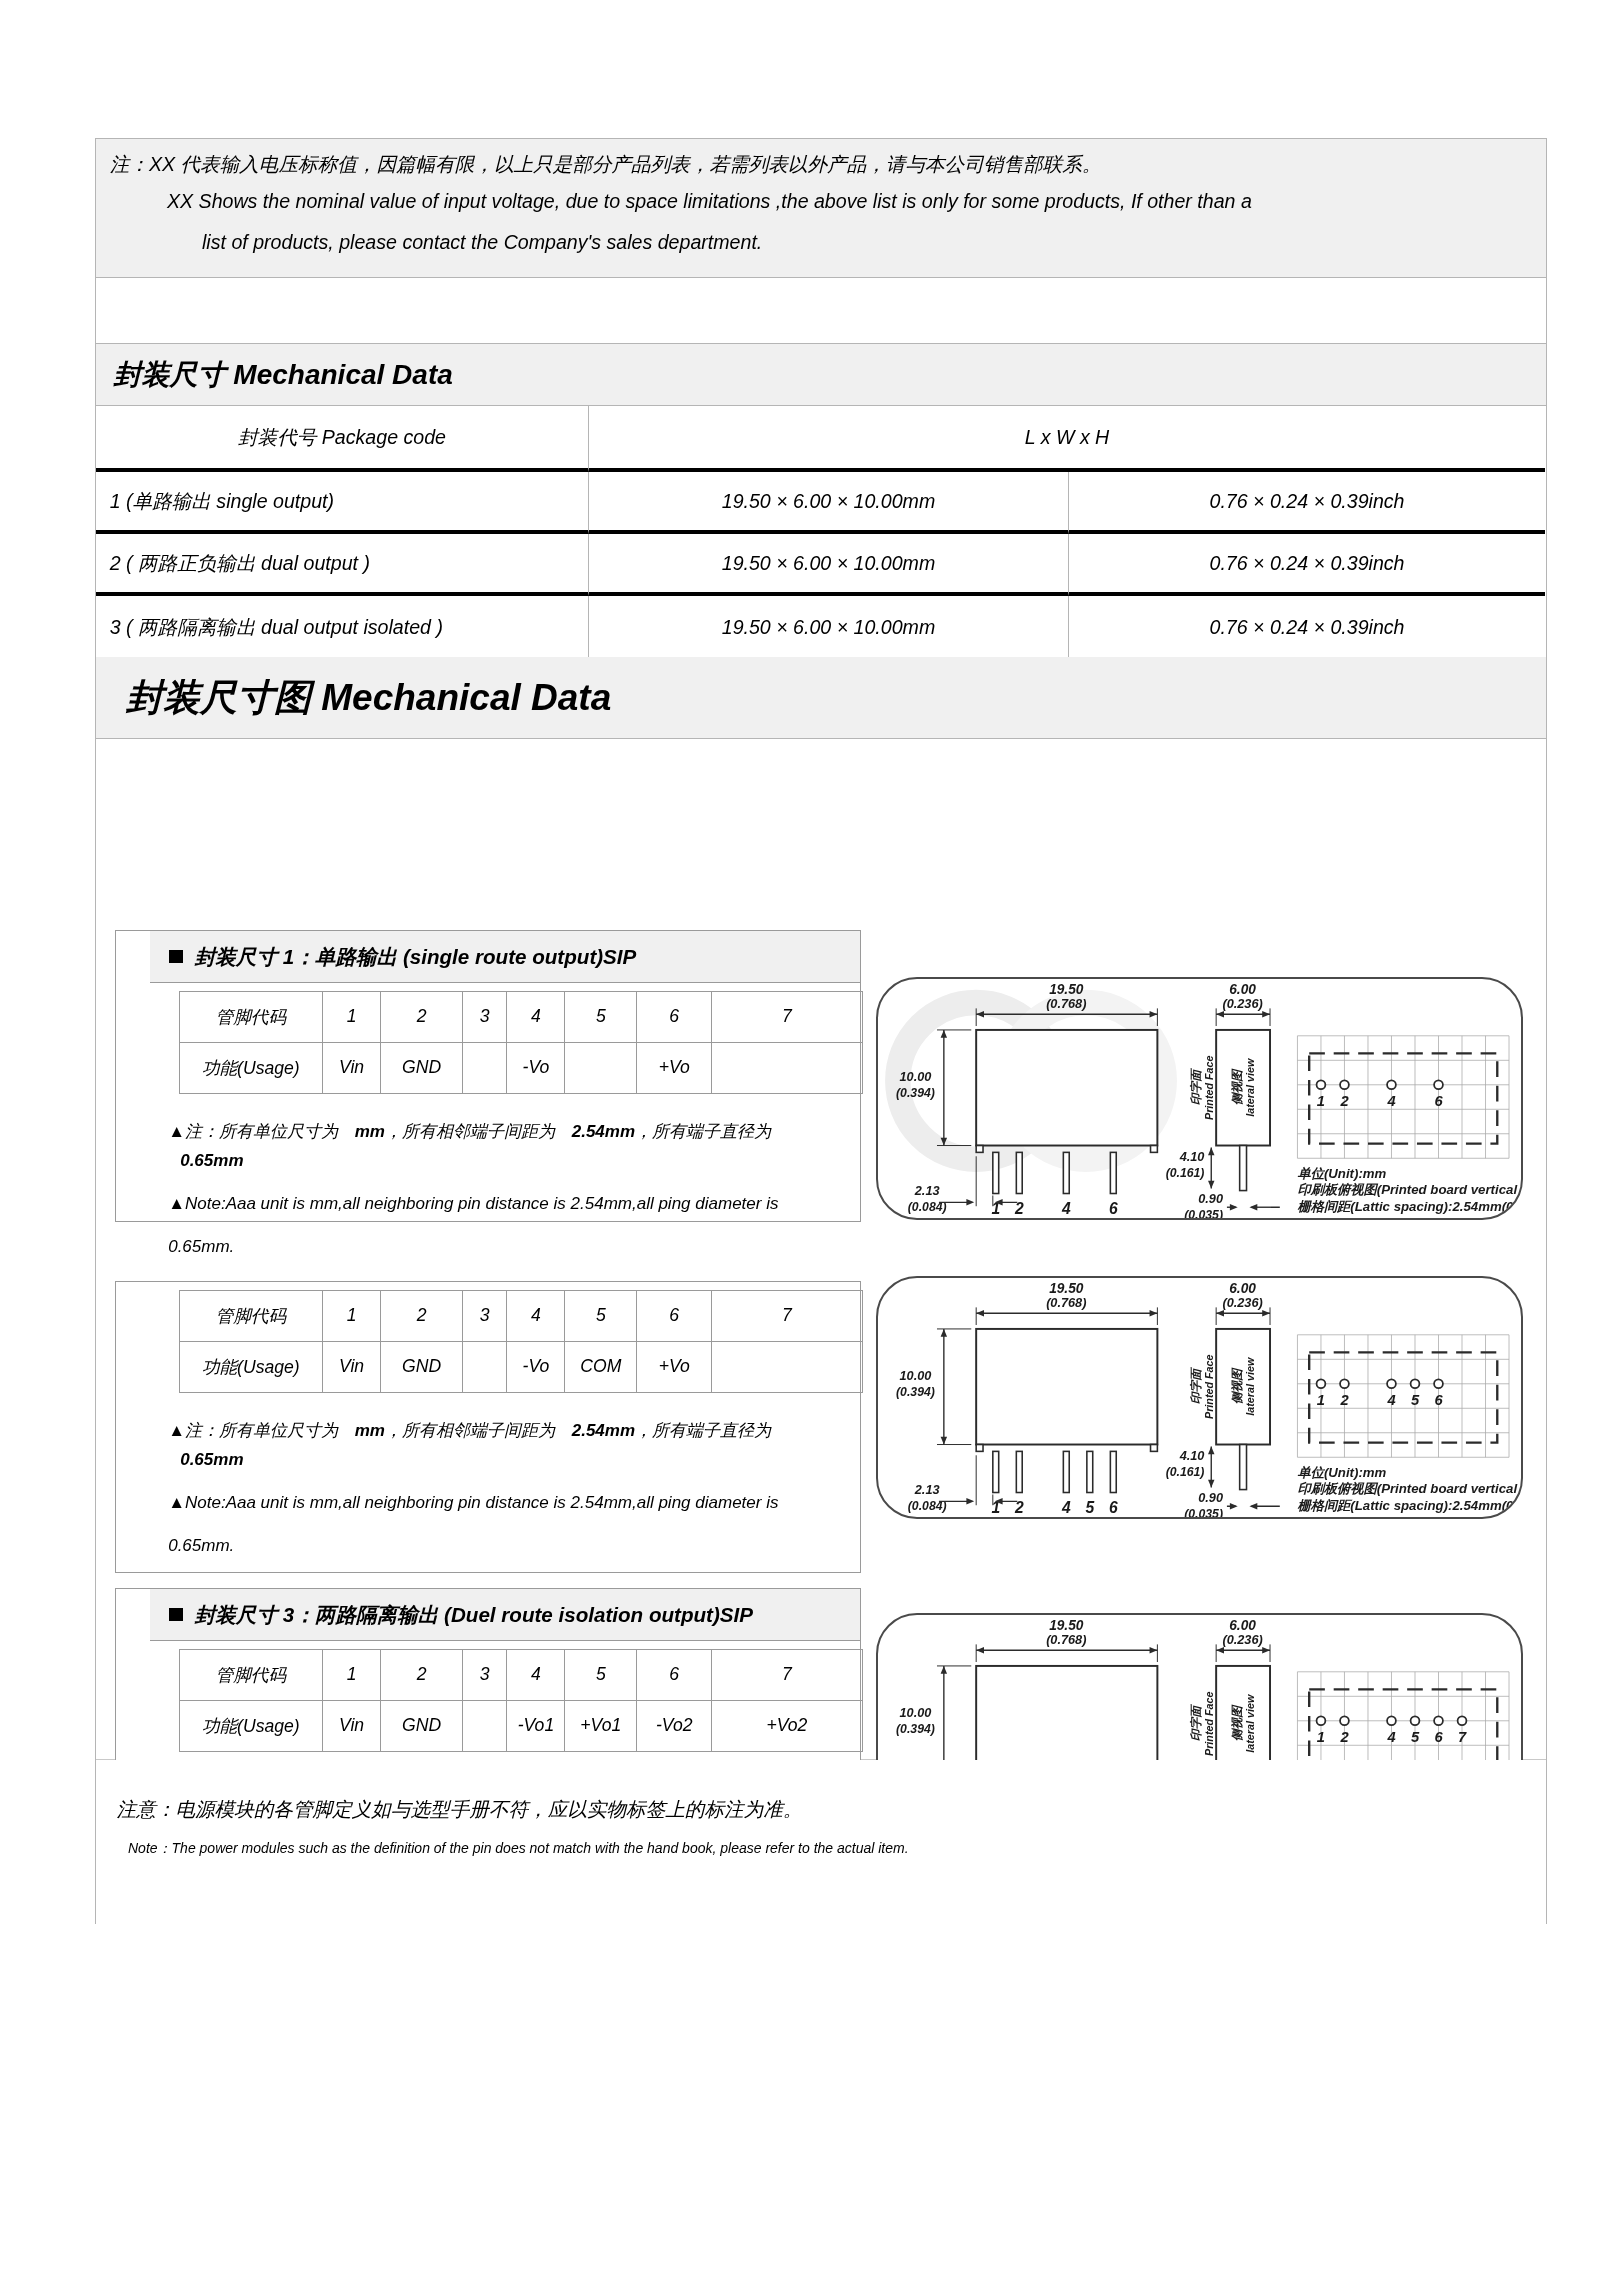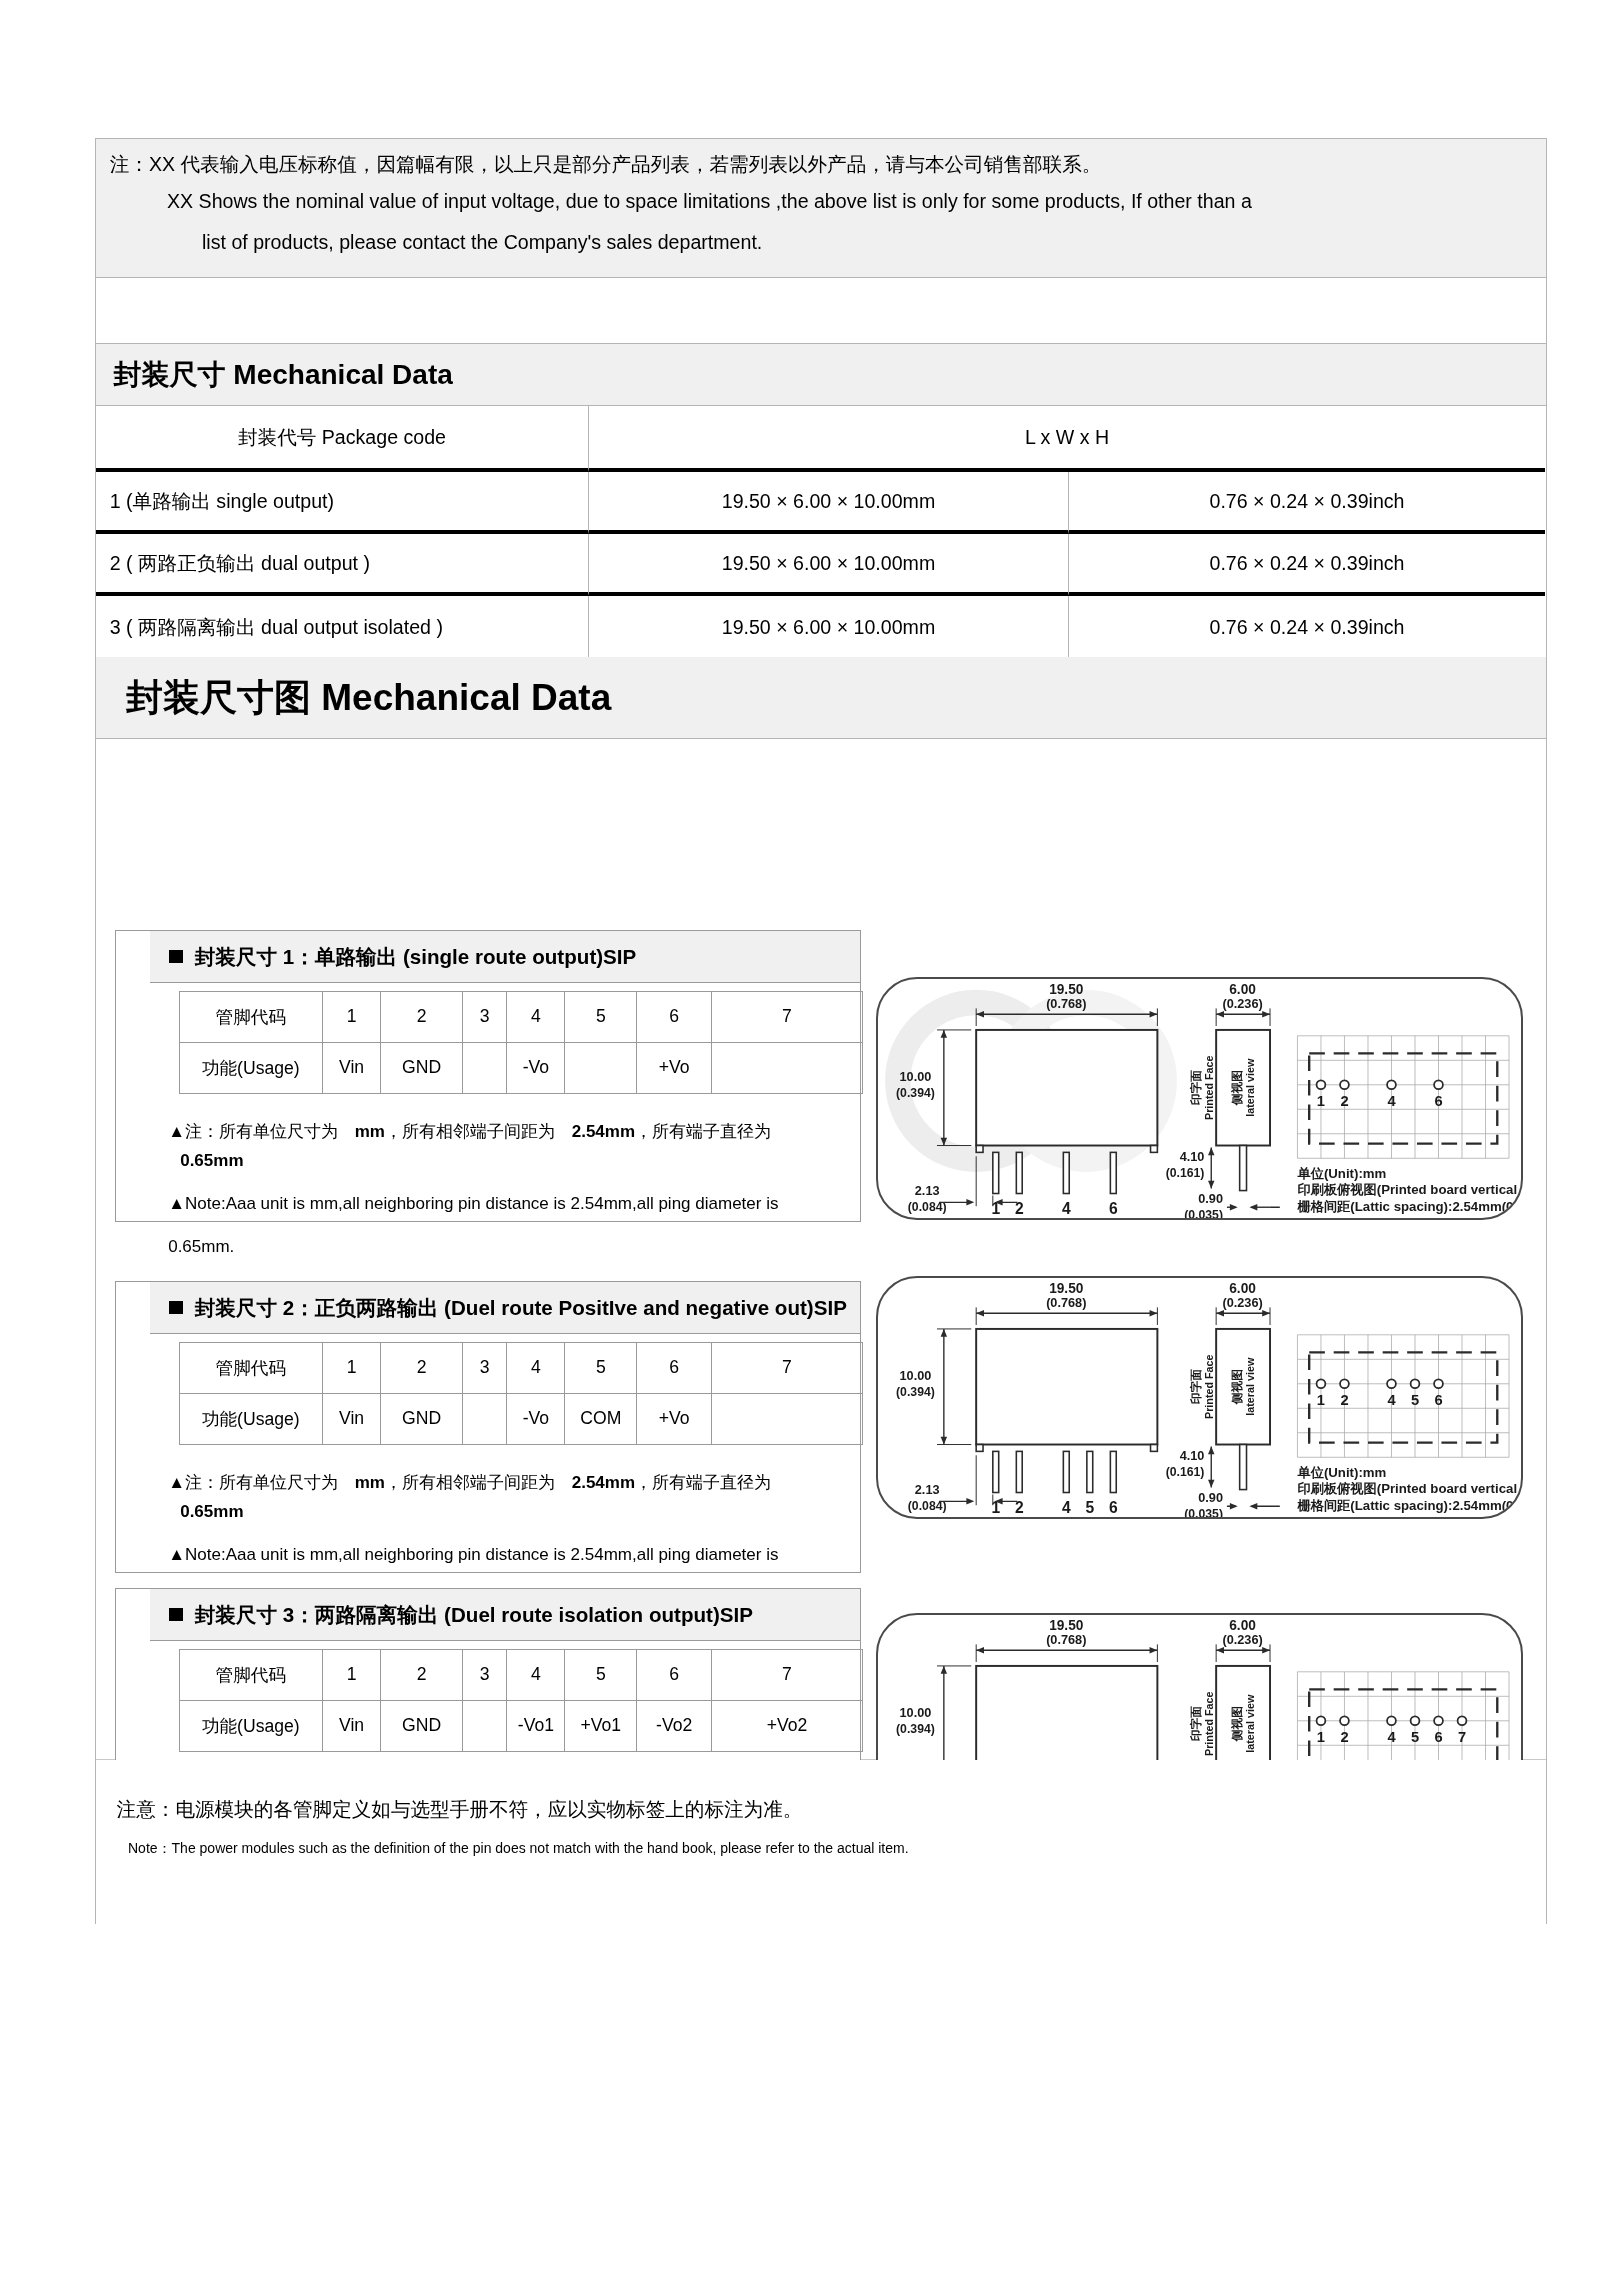--- a/index.html
+++ b/index.html
@@ -1,19 +1,19 @@
 <!DOCTYPE html>
 <html><head>
 <meta charset="utf-8">
 <style>
   html,body{margin:0;padding:0;background:#ffffff;}
   .page{position:relative;width:1621px;height:2293px;background:#fff;
         font-family:"Liberation Sans",sans-serif;color:#000;overflow:hidden;}
   .container{position:absolute;left:95px;top:138px;width:1452px;height:1786px;
-             border:1px solid #b5b5b5;background:#fff;box-sizing:border-box;}
+             border:1px solid #b5b5b5;background:#fff;box-sizing:border-box;font-style:italic;}
   .row{position:absolute;left:0;width:100%;box-sizing:border-box;}
   .band{background:#f0f0f0;border-bottom:1px solid #b5b5b5;}
   
   .top-note{top:0;height:139px;}
   .top-note .l1{position:absolute;left:13.7px;top:11.8px;font-size:19.6px;}
   .top-note .l2{position:absolute;left:71px;top:51px;font-size:19.6px;}
   .top-note .l3{position:absolute;left:106px;top:92px;font-size:19.6px;}
   .gap-row{top:139px;height:66px;background:#fff;border-bottom:1px solid #b5b5b5;}
   .sec1{top:205px;height:62px;display:flex;align-items:center;padding-left:17.6px;
         font-size:28px;font-weight:bold;}
@@ -227,24 +227,20 @@
               <text x="572" y="130" font-size="15" text-anchor="middle" font-weight="600">6</text>
               <text x="428" y="203" font-size="13.5" text-anchor="start" font-weight="700">单位(Unit):mm</text>
               <text x="428" y="220" font-size="13.5" text-anchor="start" font-weight="700">印刷板俯视图(Printed board vertical view)</text>
               <text x="428" y="237" font-size="13.5" text-anchor="start" font-weight="700">栅格间距(Lattic spacing):2.54mm(0.1inch)</text>
             </svg>
     </div>
   </div>
 
   <div class="pkg" style="top: 542px;">
     <div class="pkg-left">
-      <div class="pkg-head">
-        <span class="sq"></span>
-        <span>封装尺寸 2：正负两路输出  (Duel route PositIve and negative out)SIP</span>
-      </div>
       <table class="pin-table">
         <colgroup>
           <col style="width:21%">
                 <col style="width:8.5%">
                 <col style="width:12%">
                 <col style="width:6.5%">
           <col style="width:8.5%">
                 <col style="width:10.5%">
                 <col style="width:11%">
                 <col style="width:22%">

